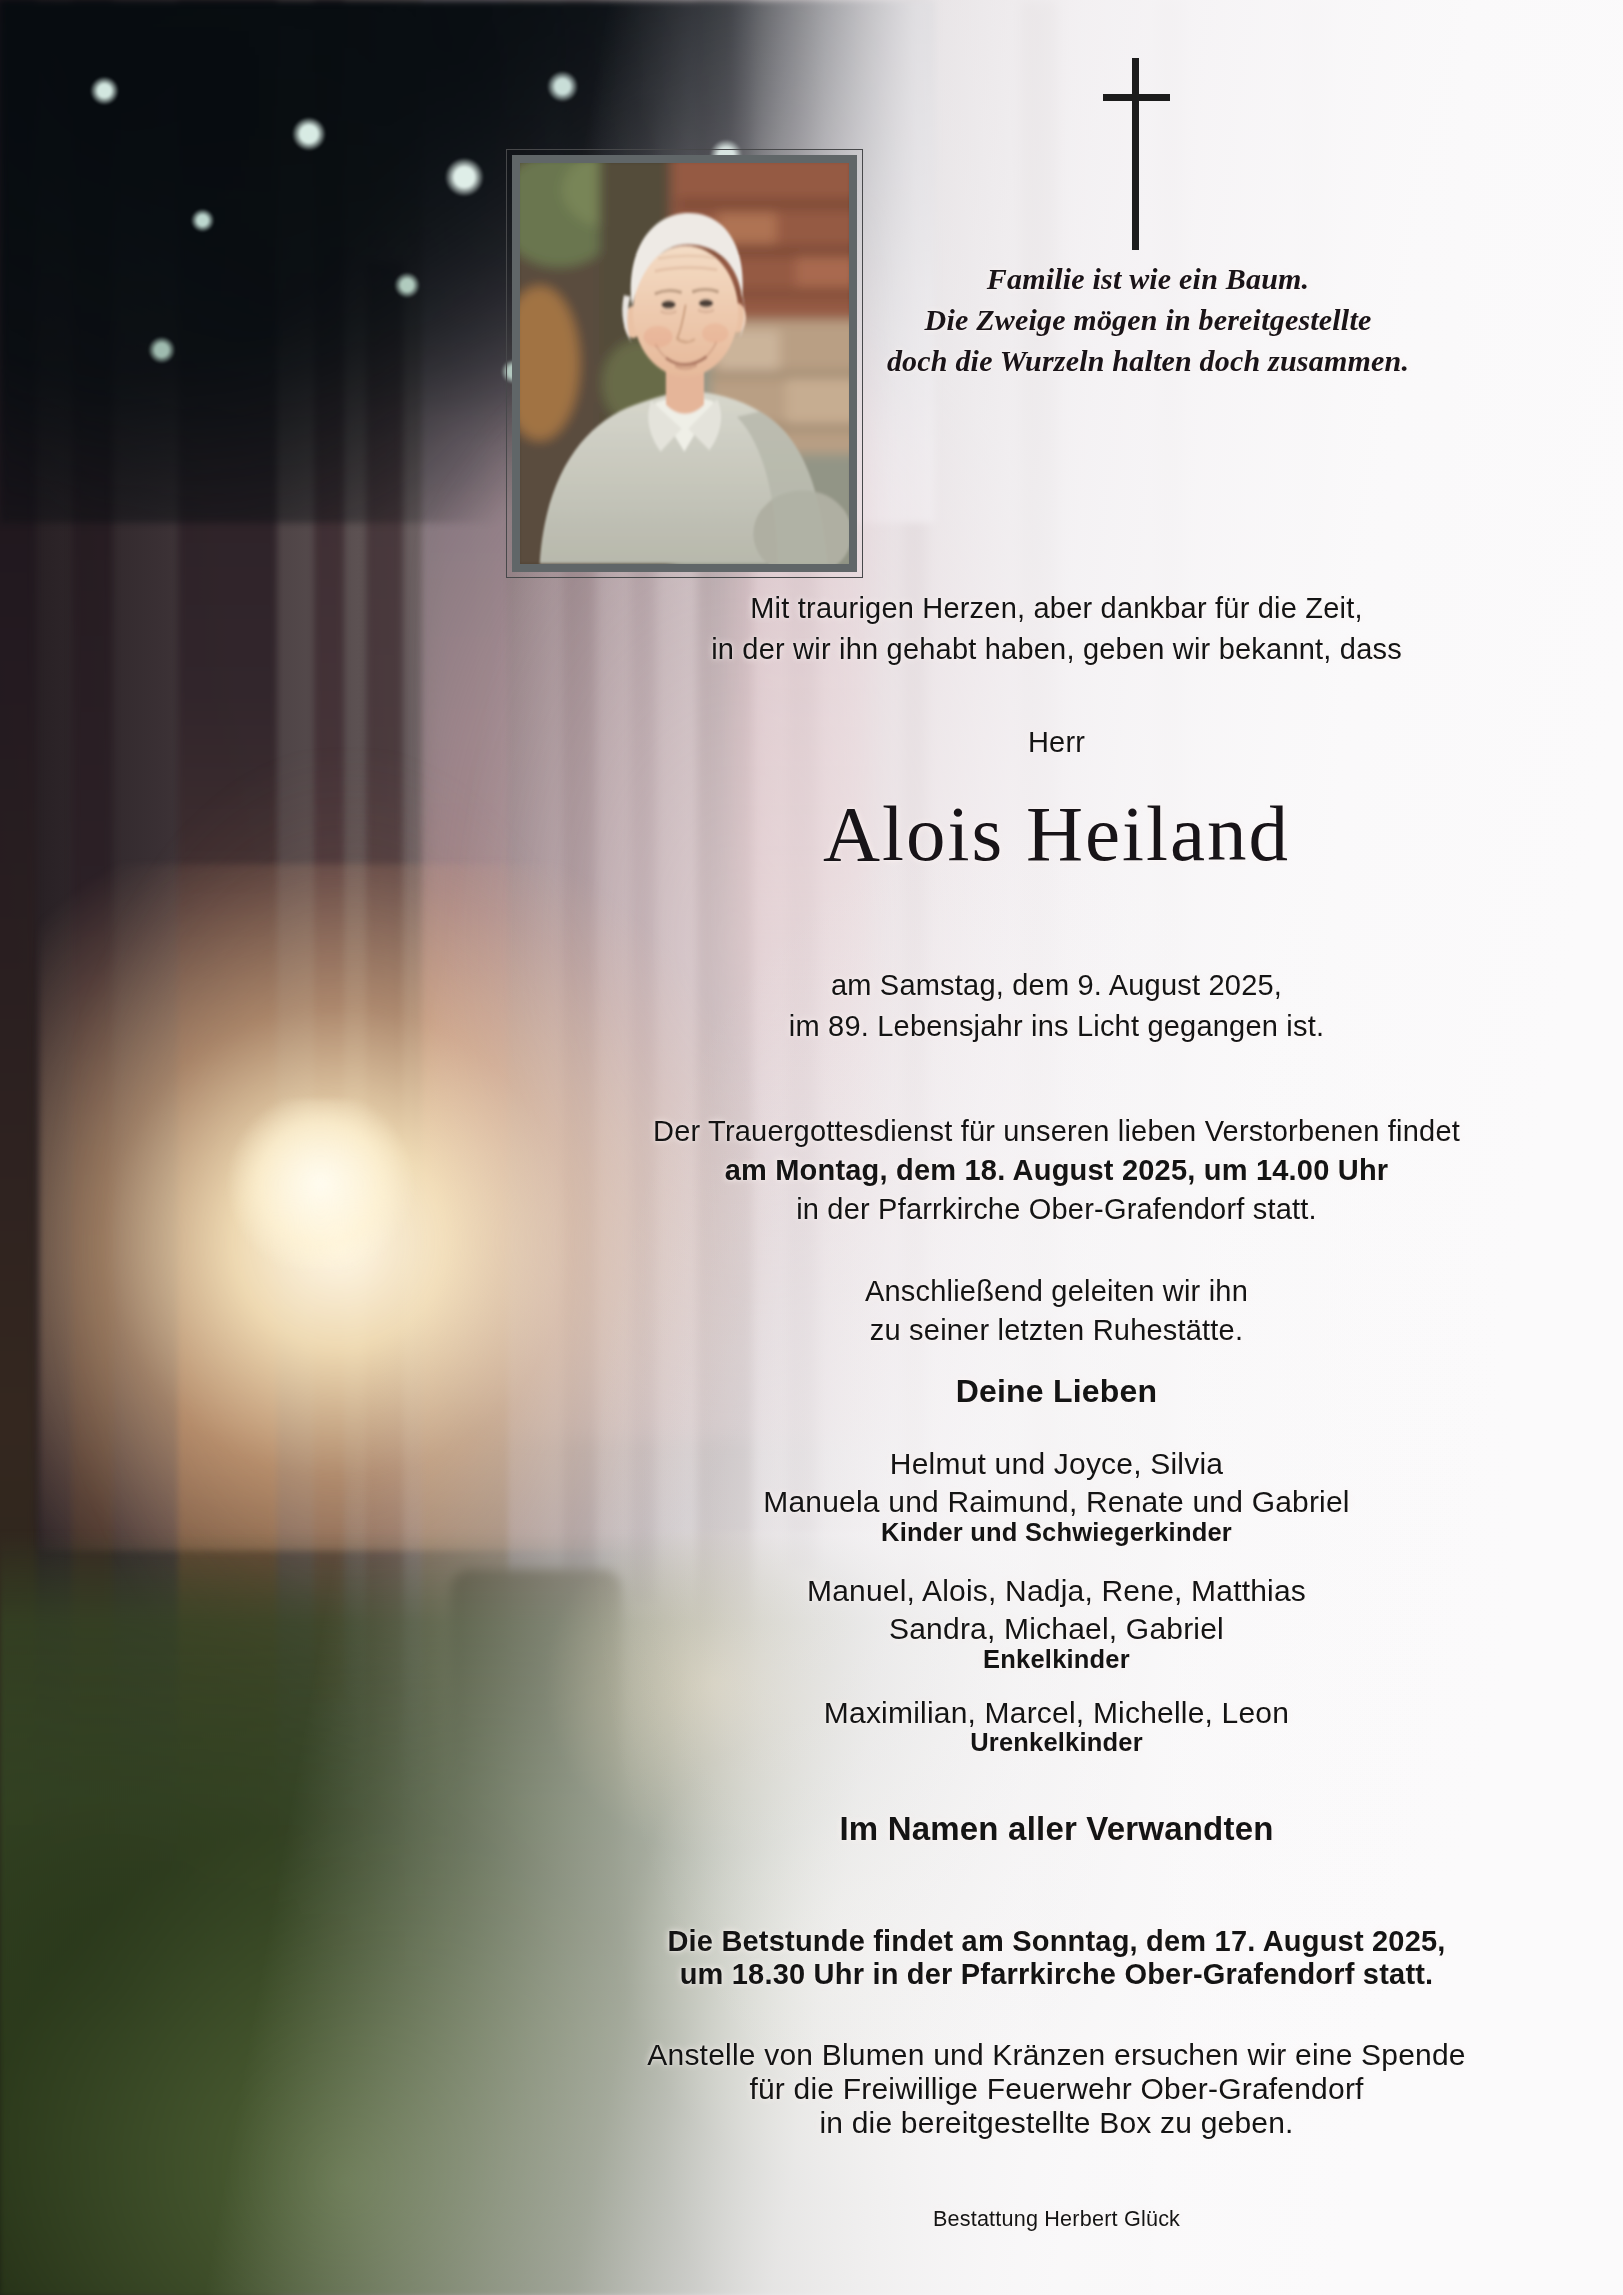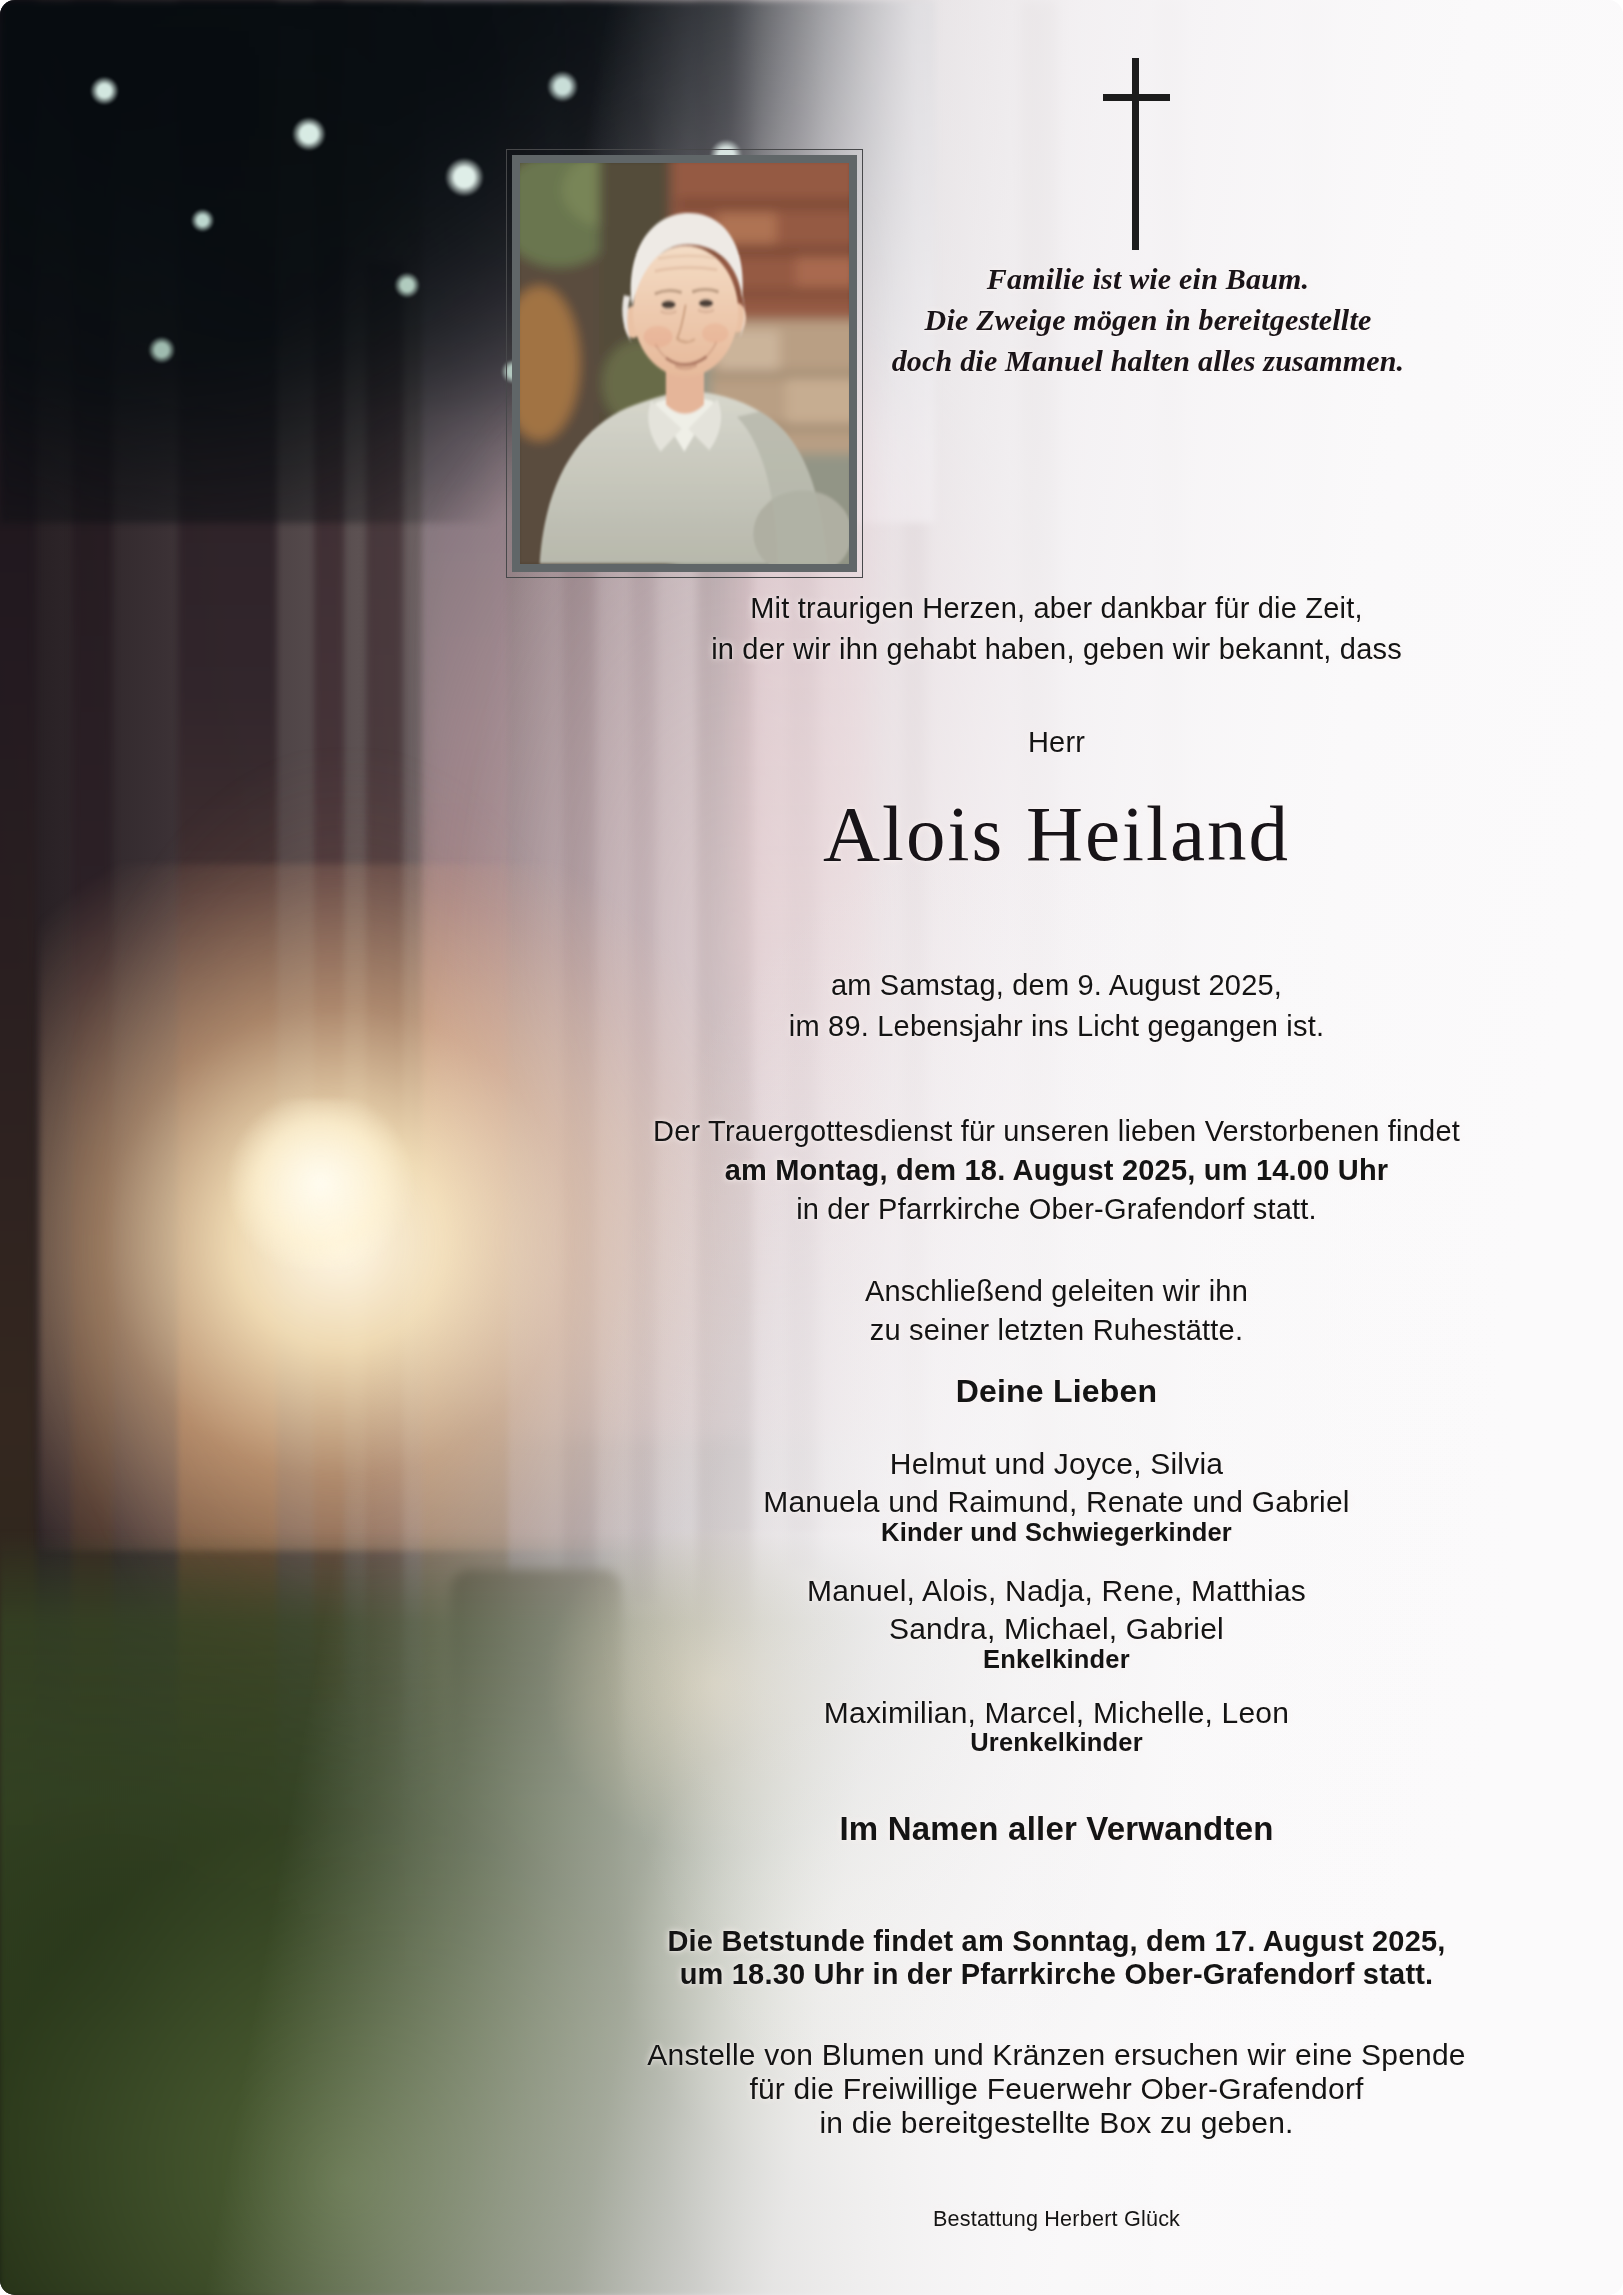--- a/index.html
+++ b/index.html
@@ -1,17 +1,17 @@
 <!DOCTYPE html>
 <html style="font-size:10.5px"><head>
 <meta charset="utf-8">
 <style>
   html,body{margin:0;padding:0;background:#ffffff;}
   #card{position:relative;width:1623px;height:2295px;overflow:hidden;
-        font-family:"Liberation Sans",sans-serif;color:#141414;border-radius:15px;}
+        font-family:"Liberation Sans",sans-serif;color:#141414;}
 
   
   .bglayer{position:absolute;pointer-events:none;}
   #bg-base{left:0;top:0;width:1623px;height:2295px;
     background:linear-gradient(to right,#231c20 0%,#3a3034 10%,#5c5152 22%,
       #8d8184 34%,#b8aeb0 45%,#d8d2d4 55%,#ece8ea 67%,#f7f5f6 82%,#fbfafb 100%);}
   .trunk{position:absolute;top:0;}
   #t1{left:-13px;width:49px;height:2295px;filter:blur(3.9px);opacity:.96;
       background:linear-gradient(#141018,#241a20 30%,#35281f 62%,#1c2414);}
   #t2{left:72px;width:41px;height:2295px;filter:blur(3.9px);opacity:.9;
@@ -241,21 +241,21 @@
           <path d="M299,268 Q292,282 283,290" stroke="rgba(180,125,100,.4)" stroke-width="3" fill="none"></path>
           <rect x="0" y="0" width="500" height="600" fill="rgba(255,230,210,.07)"></rect>
         </g>
       </svg>
     </div>
   </div>
 
   <div id="quote" class="tb">
     <div>Familie ist wie ein Baum.</div>
     <div>Die Zweige mögen in bereitgestellte</div>
-    <div>doch die Manuel halten alles zusammen.</div>
+    <div>doch die Wurzeln halten doch zusammen.</div>
   </div>
 
   <div id="intro" class="tb">
     <div>Mit traurigen Herzen, aber dankbar für die Zeit,</div>
     <div>in der wir ihn gehabt haben, geben wir bekannt, dass</div>
   </div>
 
   <div id="salutation" class="tb">Herr</div>
 
   <div id="name" class="tb">Alois Heiland</div>

